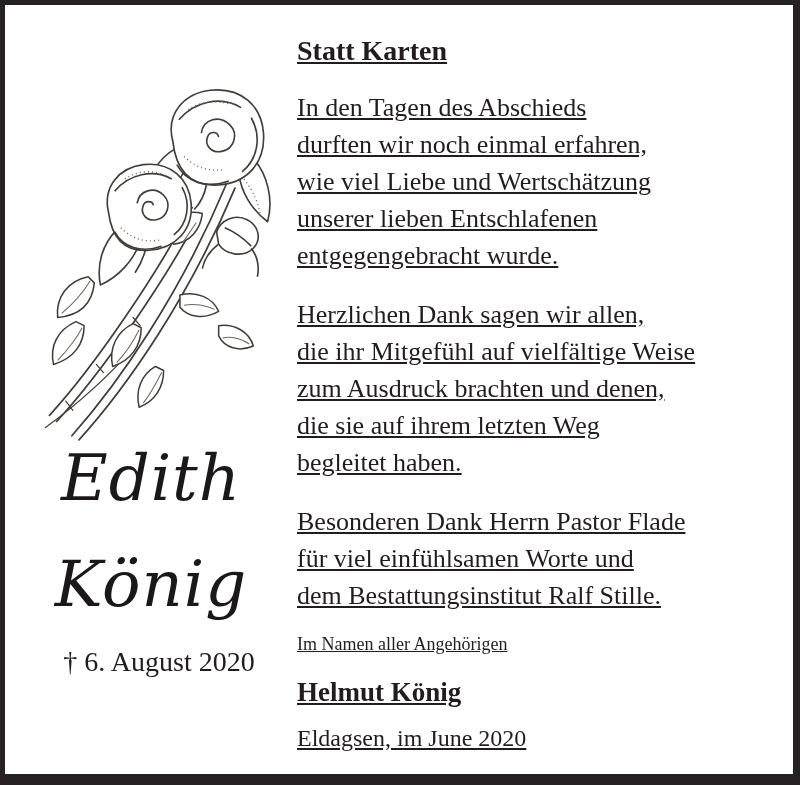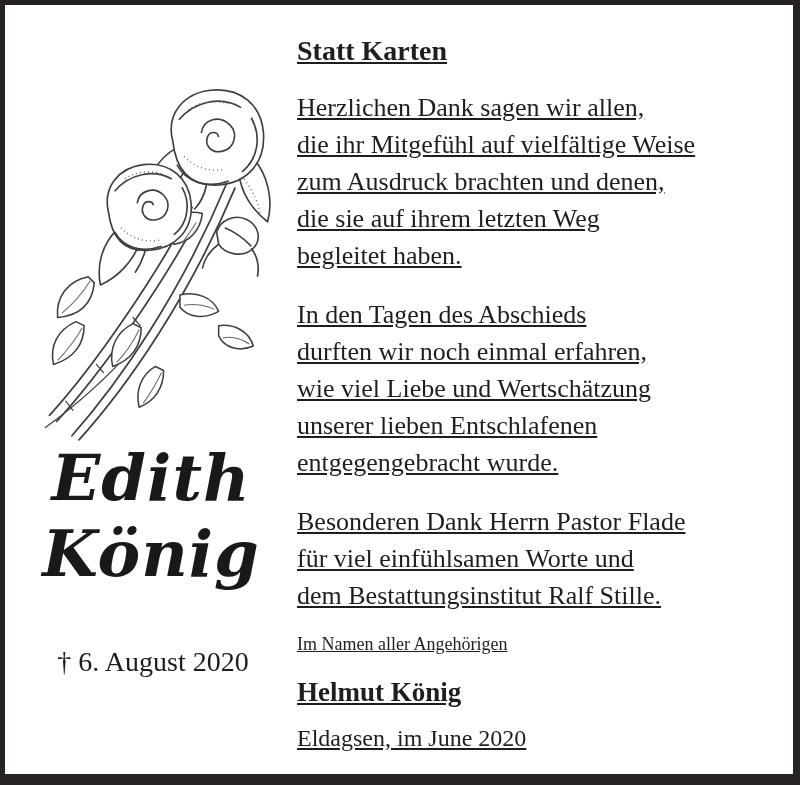--- a/index.html
+++ b/index.html
@@ -24,31 +24,31 @@
     position: absolute;
     left: 30px; top: 72px;
     width: 245px; height: 372px;
   }
   .name-line {
     position: absolute;
     left: 0; width: 292px;
     text-align: center;
     font-family: "DejaVu Serif", serif;
     font-style: italic;
-    font-weight: bold;
+    font-weight: normal;
     font-size: 64px;
     line-height: 1.1;
     color: #1b1819;
     letter-spacing: 1px;
   }
   .name-first { top: 438px; }
-  .name-last  { top: 514px; }
+  .name-last  { top: 544px; }
   .death-date {
     position: absolute;
-    left: 2px; width: 292px;
+    left: 8px; width: 292px;
     top: 641px;
     text-align: center;
     font-size: 28px;
     color: #211d1e;
   }
   
   .right-col {
     position: absolute;
     left: 292px; top: 28px;
     width: 496px;
@@ -162,30 +162,30 @@
         </g>
       </g>
     </svg>
 
     <div class="name-line name-first">Edith</div>
     <div class="name-line name-last">König</div>
     <div class="death-date">† 6. August 2020</div>
 
     <div class="right-col">
       <div class="heading">Statt Karten</div>
+      <div class="para para-1">In den Tagen des Abschieds
+durften wir noch einmal erfahren,
+wie viel Liebe und Wertschätzung
+unserer lieben Entschlafenen
+entgegengebracht wurde.</div>
       <div class="para para-2">Herzlichen Dank sagen wir allen,
 die ihr Mitgefühl auf vielfältige Weise
 zum Ausdruck brachten und denen,
 die sie auf ihrem letzten Weg
 begleitet haben.</div>
-      <div class="para para-1">In den Tagen des Abschieds
-durften wir noch einmal erfahren,
-wie viel Liebe und Wertschätzung
-unserer lieben Entschlafenen
-entgegengebracht wurde.</div>
       <div class="para para-3">Besonderen Dank Herrn Pastor Flade
 für viel einfühlsamen Worte und
 dem Bestattungsinstitut Ralf Stille.</div>
       <div class="in-name">Im Namen aller Angehörigen</div>
       <div class="signature">Helmut König</div>
       <div class="place-date">Eldagsen, im June 2020</div>
     </div>
 
   </div>
 </div>

